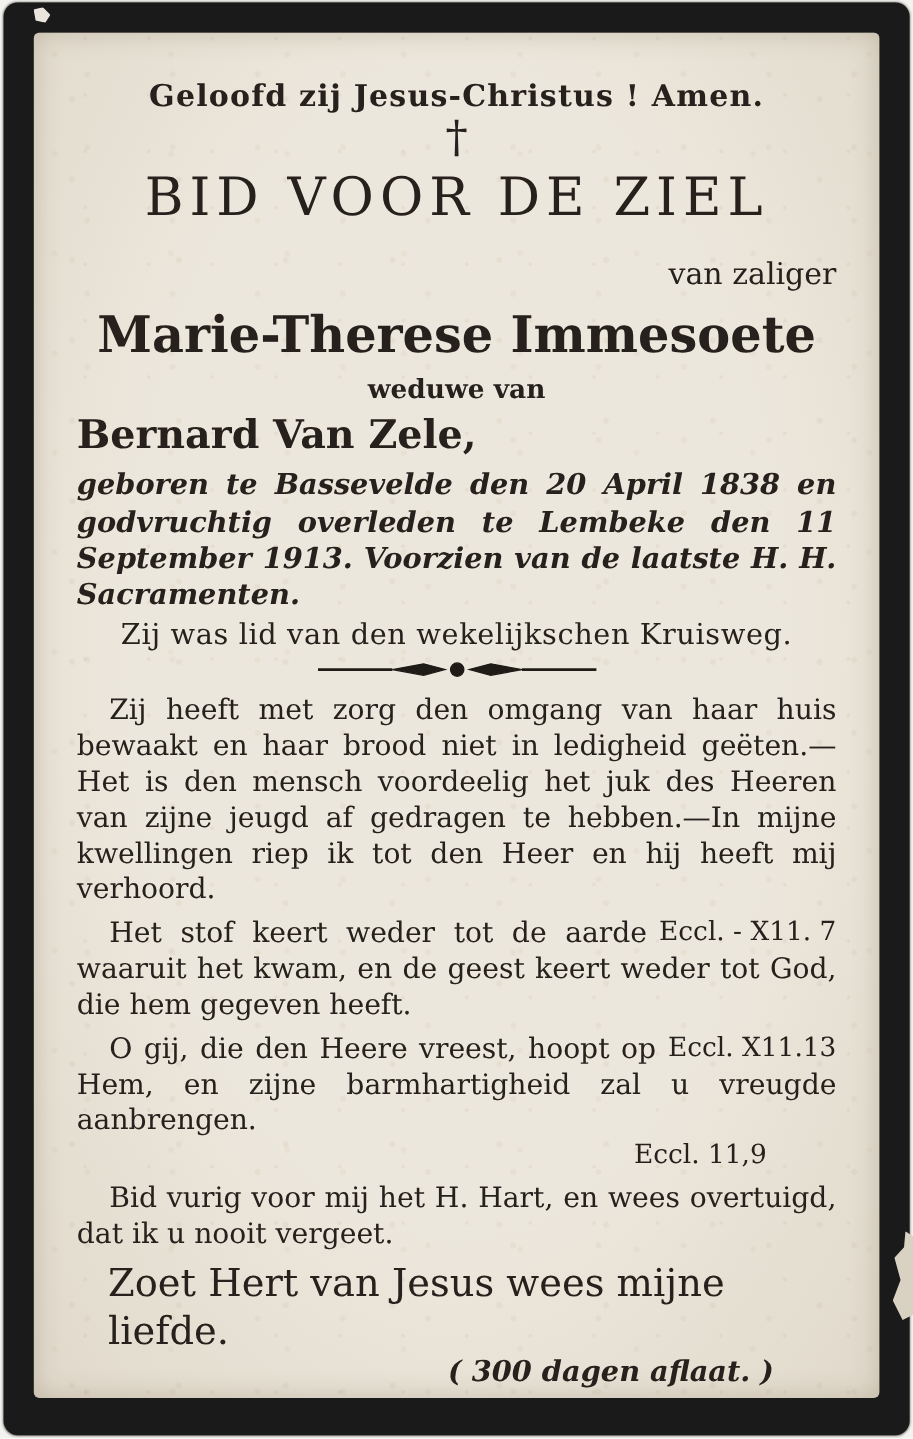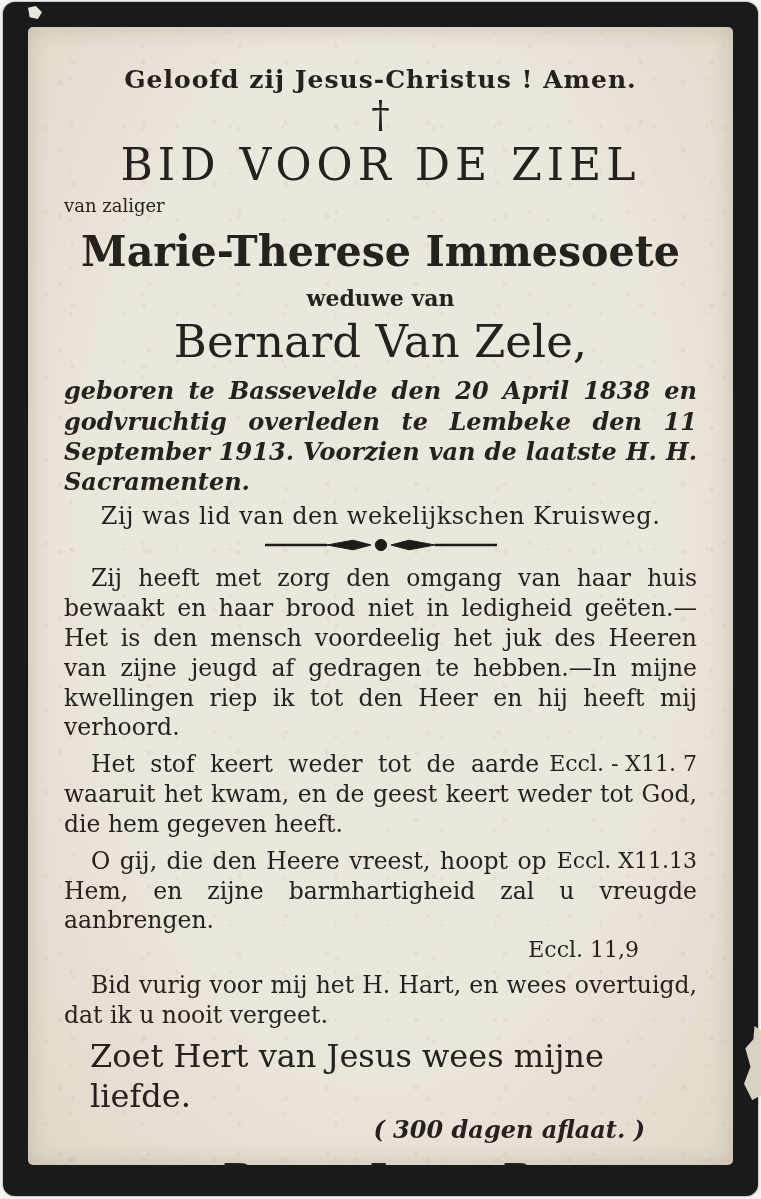--- a/index.html
+++ b/index.html
@@ -42,29 +42,29 @@
   .cross{
     margin-top:2px;
     font-size:37px;line-height:1.05;
     text-align:center;
   }
   .title{
     margin-top:6px;
     font-size:44px;letter-spacing:5px;line-height:1.1;
     text-align:center;
   }
-  .subtitle{margin-top:6px;font-size:18px;text-align:left;}
+  .subtitle{margin-top:25px;font-size:25px;text-align:right;}
   .name{
     margin-top:12px;
     font-size:42px;font-weight:bold;line-height:1.12;letter-spacing:0px;
     text-align:center;
     transform:scaleX(.98);
   }
   .relation{margin-top:10px;font-size:22px;font-weight:bold;text-align:center;}
-  .spouse{margin-top:4px;font-size:45px;font-weight:normal;text-align:center;}
+  .spouse{margin-top:4px;font-size:33px;font-weight:bold;}
   .bio{
     margin-top:8px;
     font-size:24px;font-style:italic;font-weight:bold;
     line-height:1.26;text-align:justify;
   }
   .membership{margin-top:5px;font-size:24px;text-align:center;letter-spacing:.5px;}
   .divider{margin-top:7px;text-align:center;line-height:0;}
   .para{
     margin-top:7px;
     font-size:23.5px;line-height:1.27;

